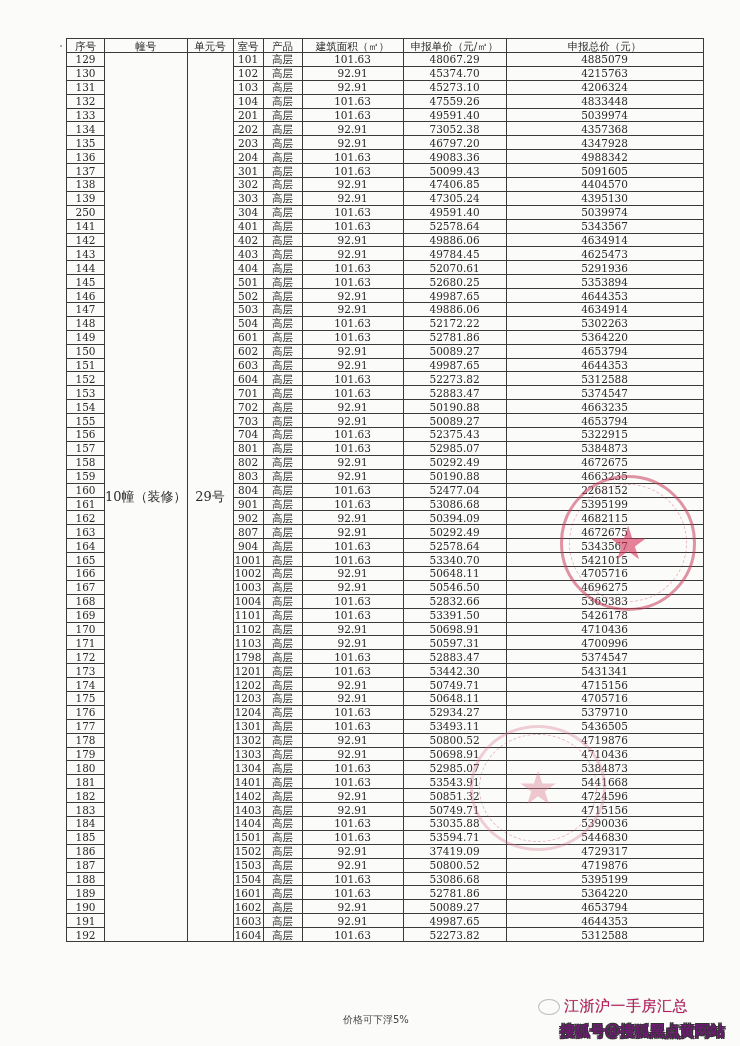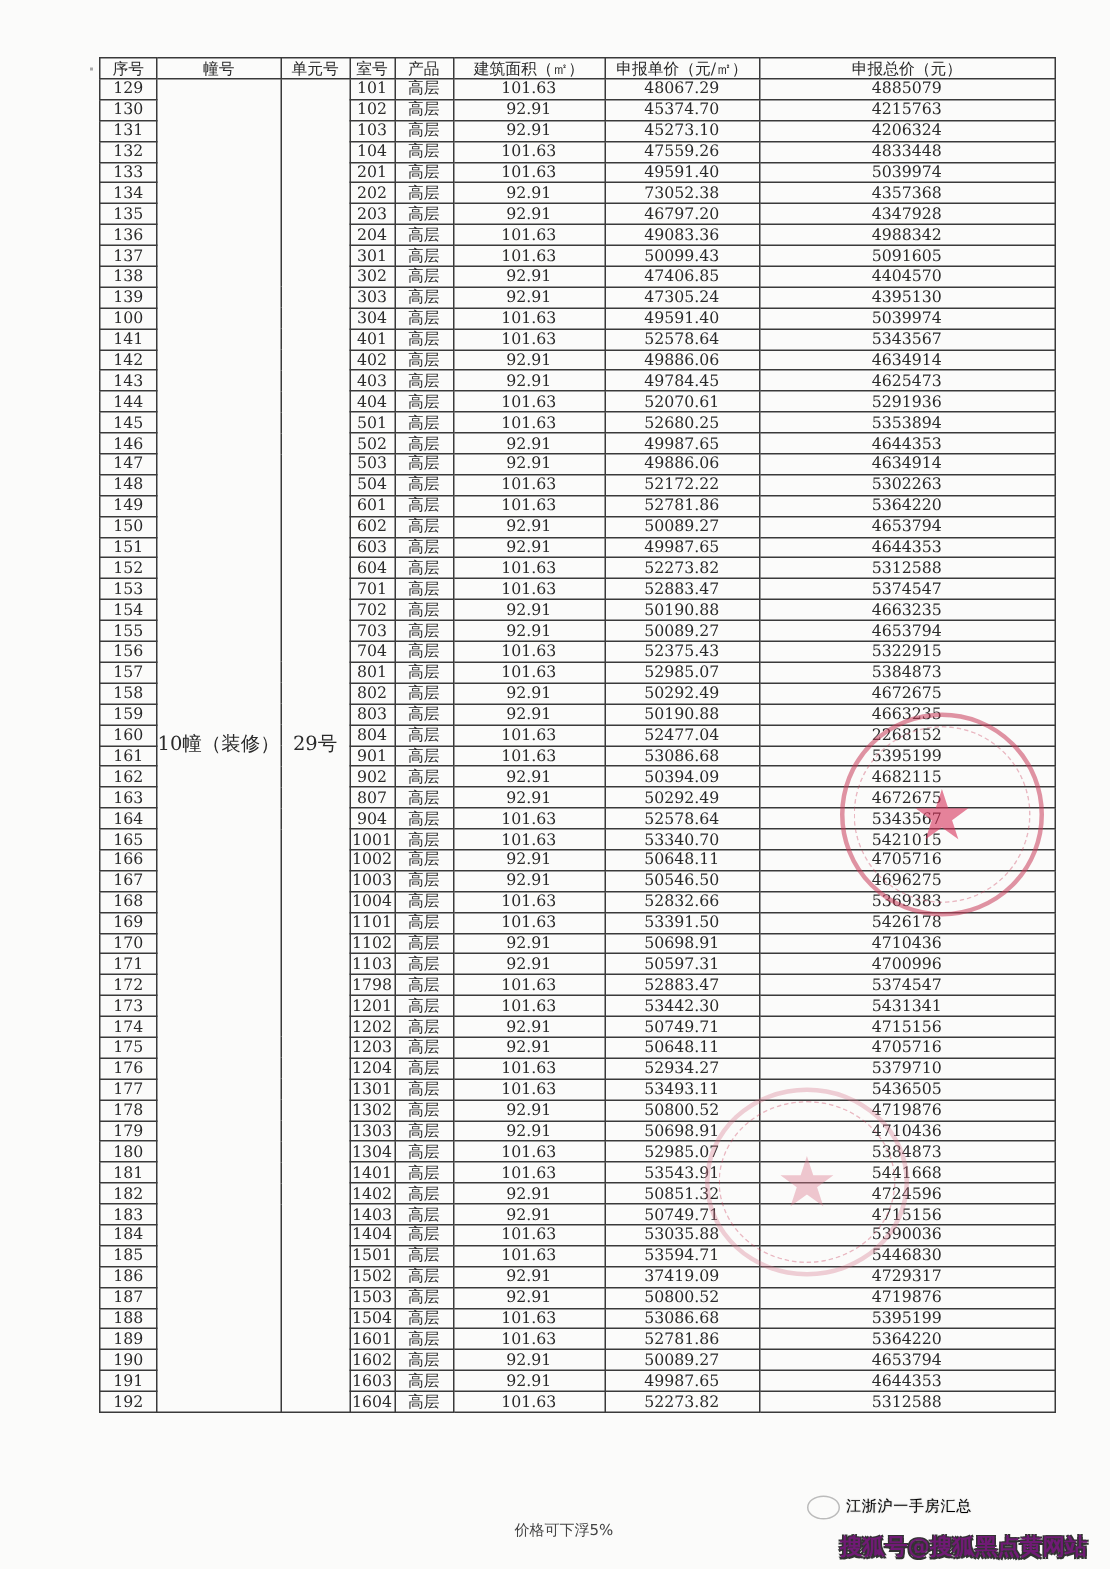--- a/index.html
+++ b/index.html
@@ -35,21 +35,21 @@
   }
   .stamp1 { left:560px; top:475px; width:130px; height:130px; }
   .stamp2 { left:470px; top:725px; width:130px; height:120px; border-color:rgba(215,120,140,0.35); }
   .stamp2 .star { color:rgba(220,120,140,0.4); }
   .footer-note {
     position:absolute; left:343px; top:1013px; font-family:"DejaVu Sans","Liberation Sans",sans-serif;
     font-size:10px; color:#444;
   }
   .wm1 {
     position:absolute; left:538px; top:997px; font-family:Liberation Sans, sans-serif;
-    font-size:10px; color:#000000; letter-spacing:0.5px;
+    font-size:15px; color:#be185d; letter-spacing:0.5px;
     text-shadow:0 0 1px #999;
   }
   .wm-icon { display:inline-block; width:20px; height:14px; border:1.5px solid #bbb; border-radius:50%; vertical-align:middle; margin-right:4px; }
   .wm2 {
     position:absolute; left:560px; top:1022px; font-family:"DejaVu Sans","Liberation Sans",sans-serif;
     font-size:15px; color:#701a75; font-weight:bold;
     text-shadow:-1px -1px 0 #333,1px -1px 0 #333,-1px 1px 0 #333,1px 1px 0 #333;
   }
   .dot { position:absolute; left:60px; top:45px; width:2px; height:2px; background:#aaa; }
 </style>
@@ -167,21 +167,21 @@
         </tr>
         <tr>
           <td class="seq">139</td>
           <td>303</td>
           <td>高层</td>
           <td>92.91</td>
           <td>47305.24</td>
           <td>4395130</td>
         </tr>
         <tr>
-          <td class="seq">100</td>
+          <td class="seq">250</td>
           <td>304</td>
           <td>高层</td>
           <td>101.63</td>
           <td>49591.40</td>
           <td>5039974</td>
         </tr>
         <tr>
           <td class="seq">141</td>
           <td>401</td>
           <td>高层</td>

